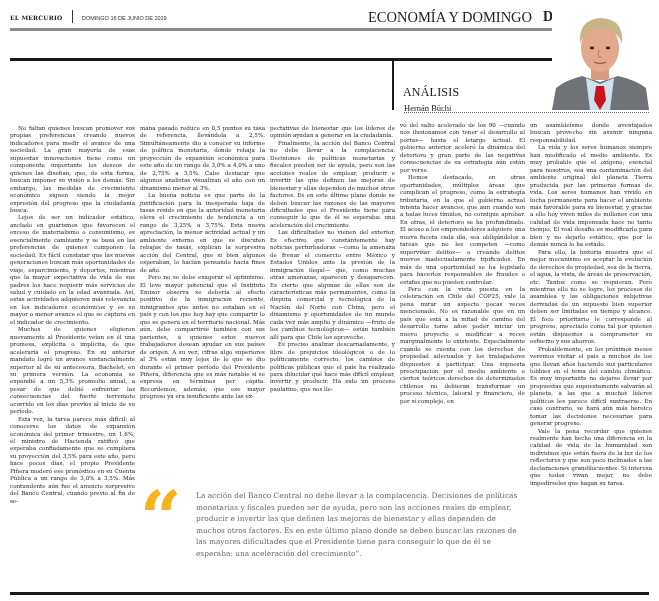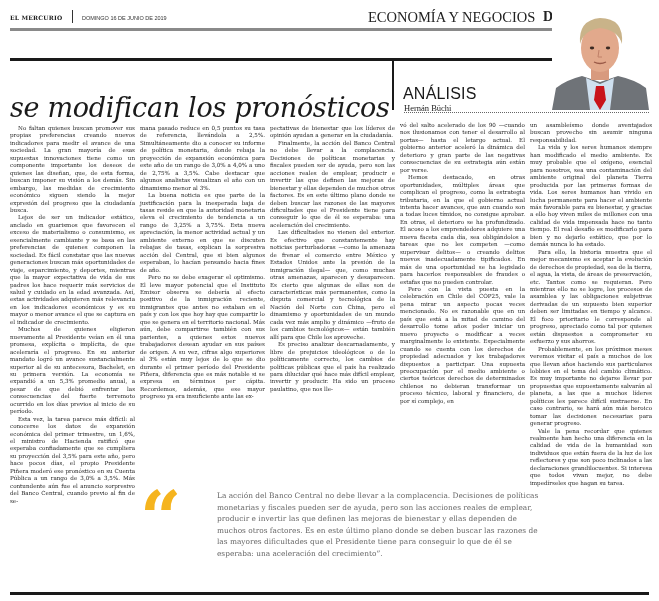--- a/index.html
+++ b/index.html
@@ -13,59 +13,58 @@
   .masthead .section { position: absolute; left: 358px; top: 3px; font-family: "Liberation Serif", serif; font-size: 14.5px; color: #222; }
   .masthead .dom { position: absolute; left: 533px; top: 3px; font-family: "Liberation Serif", serif; font-weight: bold; font-size: 14px; color: #222; }
   .masthead .pageno { position: absolute; right: 0; top: 3px; font-family: "Liberation Sans", sans-serif; font-weight: bold; font-size: 14px; color: #222; }
   .rule-gray { position: absolute; left: 10px; right: 10px; top: 28px; height: 3px; background: #8a8a8a; }
 
   .rule-black { position: absolute; left: 10px; right: 10px; top: 58px; height: 3px; background: #1a1a1a; }
   .vrule { position: absolute; left: 392px; top: 58px; width: 1.5px; height: 52px; background: #1a1a1a; }
 
   .headline { position: absolute; left: 10px; top: 63px; width: 380px; font-family: "DejaVu Serif", serif; font-style: italic; font-weight: normal; font-size: 27px; line-height: 30px; color: #1a1a1a; letter-spacing: -0.3px; }
 
-  .analisis { position: absolute; left: 403px; top: 85px; font-family: Liberation Sans, sans-serif; font-size: 16px; color: #1a1a1a; letter-spacing: 0.2px; }
+  .analisis { position: absolute; left: 403px; top: 85px; font-family: Liberation Serif, serif; font-size: 12px; color: #1a1a1a; letter-spacing: 0.2px; }
   .author { position: absolute; left: 404px; top: 103px; font-family: "Liberation Serif", serif; font-size: 8.5px; color: #222; }
   .dotline { position: absolute; left: 404px; top: 112px; width: 245px; border-top: 1px dotted #666; }
 
   .photo { position: absolute; left: 552px; top: 10px; width: 97px; height: 100px; overflow: hidden; }
 
   .col { position: absolute; top: 125px; width: 125px; font-family: "DejaVu Serif", serif; font-size: 5.6px; line-height: 7.45px; text-align: justify; color: #222; }
   .col p { text-indent: 8px; }
   .col p.noindent { text-indent: 0; }
   .c1 { left: 10px; height: 460px; }
   .c2 { left: 140px; height: 330px; }
   .c3 { left: 270px; height: 330px; }
   .c4 { left: 400px; top: 122px; height: 330px; }
   .c5 { left: 530px; top: 122px; width: 122px; height: 465px; }
 
   .quote-area { position: absolute; left: 140px; top: 490px; width: 385px; height: 95px; }
   .quote-mark { position: absolute; left: 0; top: -8px; font-family: "DejaVu Serif", serif; font-weight: bold; font-size: 72px; line-height: 72px; color: #f5b41e; }
-  .quote-text { position: absolute; left: 56px; top: 0; width: 330px; font-family: "DejaVu Serif", serif; font-size: 7.4px; line-height: 11.6px; color: #666; margin-left: 21px; }
+  .quote-text { position: absolute; left: 56px; top: 0; width: 330px; font-family: "DejaVu Serif", serif; font-size: 7.4px; line-height: 11.6px; color: #666; }
 
   .rule-bottom { position: absolute; left: 10px; right: 10px; top: 592px; height: 3px; background: #1a1a1a; }
 </style>
 </head>
 <body>
 
 <div class="masthead">
   <span class="paper">EL MERCURIO</span>
   <span class="sep"></span>
   <span class="date">DOMINGO 16 DE JUNIO DE 2019</span>
-  <span class="section">ECONOMÍA Y NEGOCIOS</span>
+  <span class="section">ECONOMÍA Y DOMINGO</span>
   <span class="dom">DOMINGO</span>
   <span class="pageno">B 9</span>
 </div>
 <div class="rule-gray"></div>
 <div class="rule-black"></div>
 <div class="vrule"></div>
 
 <h1 class="headline">
   <br>
-  <span>se modifican los pronósticos</span>
 </h1>
 
 <div class="analisis">ANÁLISIS</div>
 <div class="author">Hernán Büchi</div>
 <div class="dotline"></div>
 
 <div class="photo">
   <svg width="97" height="100" viewBox="0 0 97 100">
     <rect width="97" height="100" fill="#ffffff"></rect>
     <path d="M0 100 L4 78 Q14 70 30 66 L48 72 L66 66 Q84 70 94 78 L97 100 Z" fill="#6f7378"></path>

